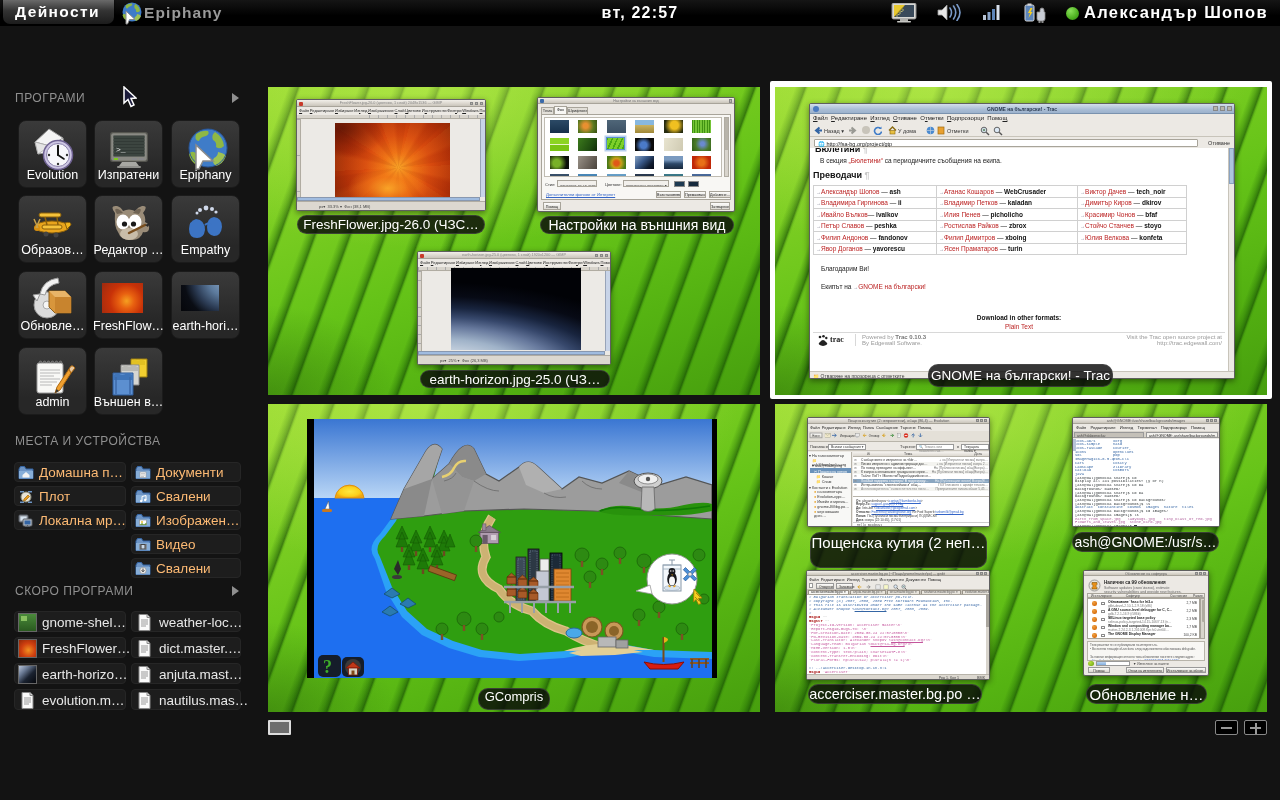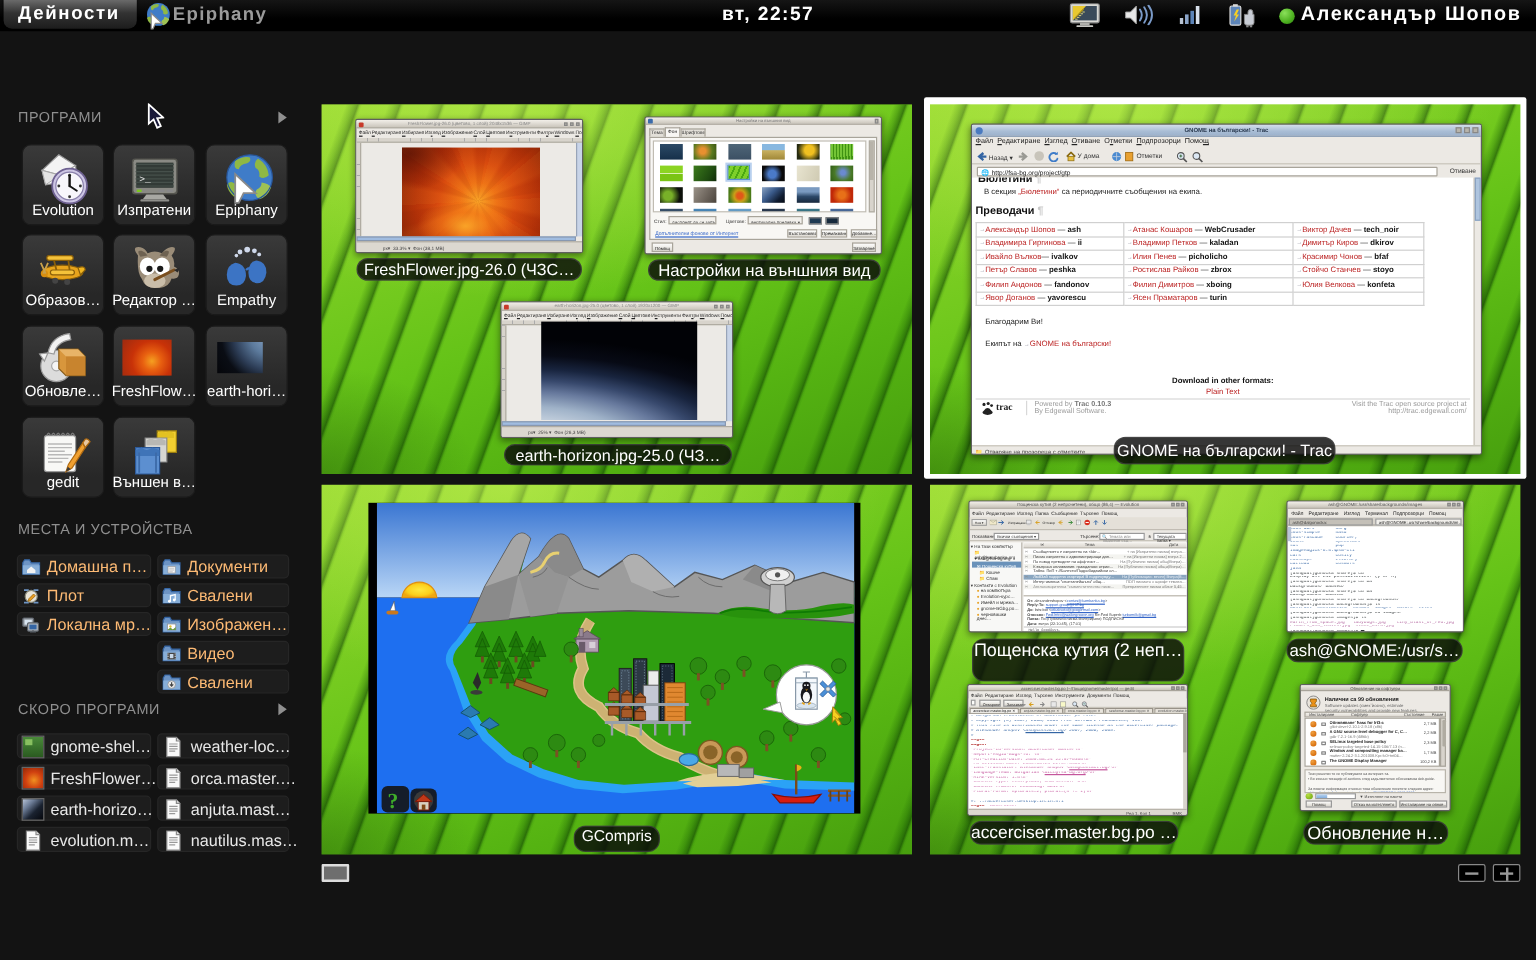--- a/index.html
+++ b/index.html
@@ -911,21 +911,21 @@
     </div>
     <div class="tile" style="left:18px;top:347px">
       <svg width="48" height="48" viewBox="0 0 48 48">
         <rect x="8" y="10" width="26" height="30" rx="2" fill="#f8f8f6" stroke="#9a9a9a" stroke-width="1"></rect>
         <path d="M11 17h20M11 20h20M11 23h14M11 26h20M11 29h17M11 32h12" stroke="#b8b8b8" stroke-width="1.2"></path>
         <path d="M10 10 q1.5 -4 3 0 M14 10 q1.5 -4 3 0 M18 10 q1.5 -4 3 0 M22 10 q1.5 -4 3 0 M26 10 q1.5 -4 3 0 M30 10 q1.5 -4 3 0" stroke="#777" stroke-width="1.2" fill="none"></path>
         <path d="M40 16 L28 34 l-2 6 5 -3 L42 20 Z" fill="#f0a030" stroke="#b06a10" stroke-width="1"></path>
         <path d="M40 16 l2 4 4 -5 q-2 -3 -4 -2 Z" fill="#e8c8a0" stroke="#b06a10" stroke-width="1"></path>
         <path d="M26 40 l1.5 -4 2.5 2 Z" fill="#3a3a3a"></path>
       </svg>
-        <div class="lbl">gedit</div>
+        <div class="lbl">admin</div>
     </div>
     <div class="tile" style="left:94px;top:347px">
       <svg width="48" height="48" viewBox="0 0 48 48">
         <path d="M26 6 h16 v18 h-16 Z" fill="#f2cf30" stroke="#9a7d10" stroke-width="1"></path>
         <path d="M30 6 q3 3 6 0 l4 2 v4 h-14 v-4 Z" fill="#d8b818" opacity=".6"></path>
         <path d="M16 12 h18 v20 h-18 Z" fill="#d6d6d2" stroke="#8a8a8a" stroke-width="1"></path>
         <path d="M21 12 q3 3 7 0 l5 2 v4 h-16 v-4 Z" fill="#b8b8b4"></path>
         <path d="M8 20 h20 v22 h-20 Z" fill="#5c8fd0" stroke="#2c5a9a" stroke-width="1"></path>
         <path d="M13 20 q4 4 9 0 l6 2 v5 h-20 v-5 Z" fill="#3f74b8"></path>
         <path d="M11 24 v17 M25 24 v17" stroke="#3c6aa8" stroke-width="1.5"></path>
@@ -1027,21 +1027,21 @@
     <div class="rrow" style="left:14px;top:637px;width:112px">
         <span class="ico" style="background:radial-gradient(circle at 55% 60%,#f09020,#d04010 50%,#902808);border:1px solid #666"></span>
         <span class="txt">FreshFlower…</span>
       </div>
     <div class="rrow" style="left:131px;top:637px;width:110px">
         <svg class="ico" viewBox="0 0 19 19">
           <path d="M4 1.5 h8 l3 3 v13 h-11 Z" fill="#fafafa" stroke="#888" stroke-width="1"></path>
           <path d="M12 1.5 v3 h3" fill="#ddd" stroke="#888" stroke-width="1"></path>
           <path d="M6 7h7M6 9h7M6 11h7M6 13h5" stroke="#999" stroke-width="1"></path>
         </svg>
-        <span class="txt">orca.master.…</span>
+        <span class="txt">dict.master.…</span>
       </div>
     <div class="rrow" style="left:14px;top:663px;width:112px">
         <span class="ico" style="background:linear-gradient(135deg,#b8c4d8 0%,#6a7a94 30%,#1a2230 60%,#05070c 100%);border:1px solid #666"></span>
         <span class="txt">earth-horizo…</span>
       </div>
     <div class="rrow" style="left:131px;top:663px;width:110px">
         <svg class="ico" viewBox="0 0 19 19">
           <path d="M4 1.5 h8 l3 3 v13 h-11 Z" fill="#fafafa" stroke="#888" stroke-width="1"></path>
           <path d="M12 1.5 v3 h3" fill="#ddd" stroke="#888" stroke-width="1"></path>
           <path d="M6 7h7M6 9h7M6 11h7M6 13h5" stroke="#999" stroke-width="1"></path>

